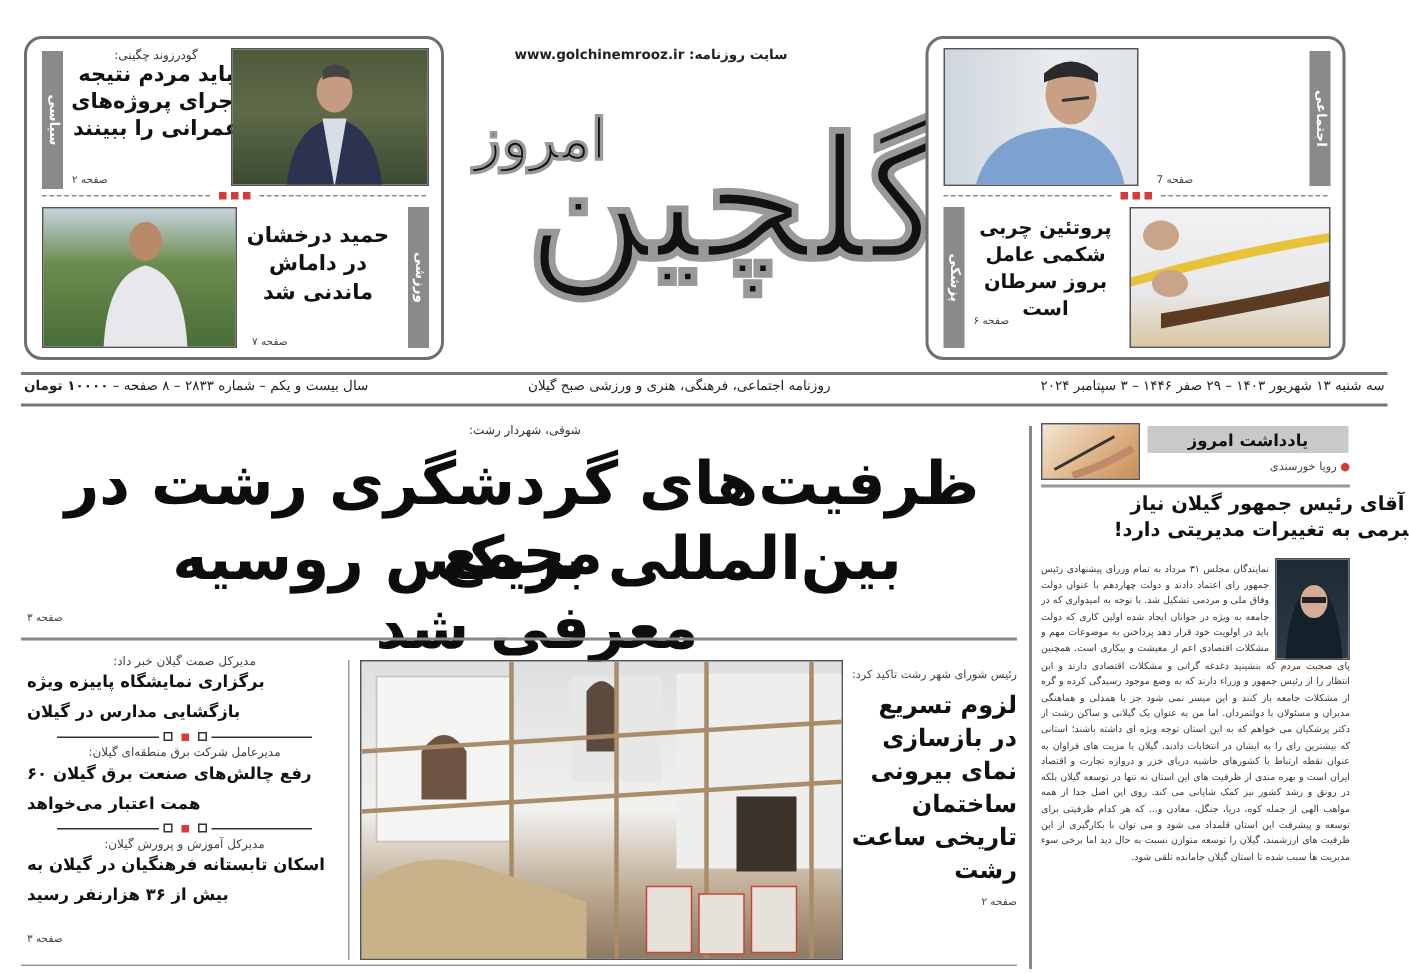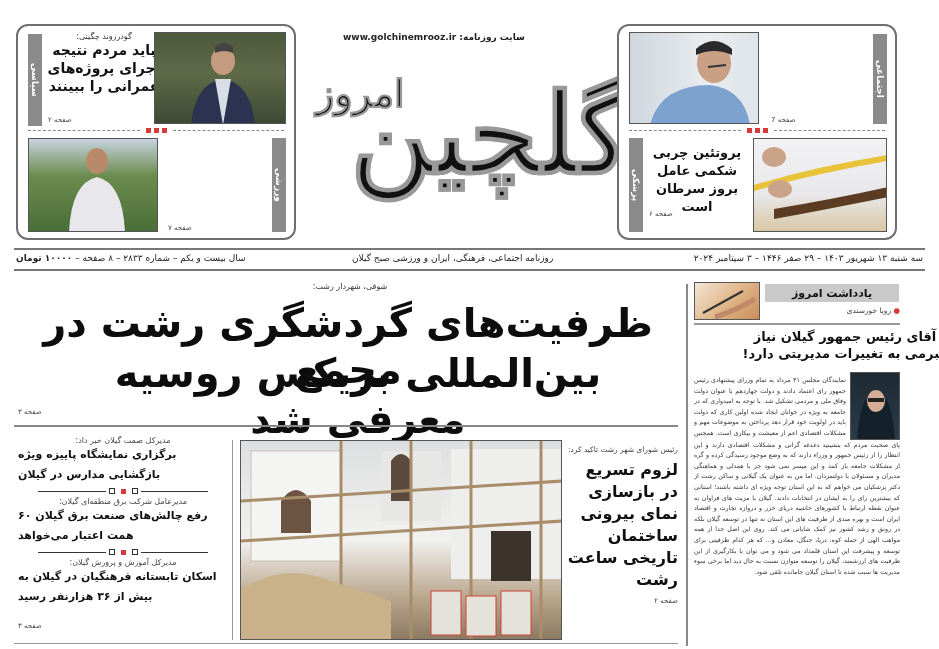--- a/index.html
+++ b/index.html
@@ -71,20 +71,23 @@
         <span></span>
       </div>
       <div class="dash"></div>
   </div>
   <div class="photo" style="left:10px;top:112px;width:130px;height:94px;background:linear-gradient(180deg,#c7d3e0 0%,#6b8c4e 40%,#4a6e38 100%);">
     <svg width="130" height="94" viewBox="0 0 130 94">
         <ellipse cx="68" cy="22" rx="11" ry="13" fill="#b98a6a"></ellipse>
         <path d="M40 94 q2-50 28-56 q26 6 28 56z" fill="#e8e8ec"></path>
       </svg>
   </div>
+  <div class="rtl abs" style="left:144px;top:122px;width:100px;">
+    <div class="box-title" style="font-size:14px;line-height:19px;">حمید درخشان در داماش ماندنی شد</div>
+  </div>
   <div class="page-ref abs rtl" style="left:150px;top:198px;">صفحه ۷</div>
   <div class="side-tab" style="left:254px;top:112px;width:14px;height:94px;">ورزشی</div>
 </div>
 
 <div class="abs" style="left:310px;top:32px;font-size:9px;font-weight:bold;color:#222;direction:rtl;white-space:nowrap;margin-left:33px;">سایت روزنامه: www.golchinemrooz.ir</div>
 <div class="logo-main" style="left:350px;top:50px;font-size:112px;line-height:170px;">گلچین</div>
 <div class="logo-main" style="left:316px;top:64px;font-size:38px;line-height:60px;">امروز</div>
 
 <div class="topbox" style="left:617px;top:24px;width:280px;height:216px;">
   <div class="photo" style="left:10px;top:6px;width:130px;height:92px;background:linear-gradient(90deg,#cfd6de 0%,#e9ecef 60%,#dfe4ea 100%);">
@@ -116,21 +119,21 @@
         <path d="M0 46 q60 -18 134 -30 l0 6 q-70 12 -134 30z" fill="#e8c33a"></path>
         <path d="M20 70 q60 -10 114 -22 l0 10 q-60 12 -114 22z" fill="#5b3b22"></path>
         <ellipse cx="20" cy="18" rx="12" ry="10" fill="#c9a489"></ellipse>
         <ellipse cx="26" cy="50" rx="12" ry="9" fill="#c9a489"></ellipse>
       </svg>
   </div>
 </div>
 
 <div class="bar" style="top:248px;height:2px;"></div>
 <div class="infoline rtl" style="right:16px;top:253px;">سه شنبه ۱۳ شهریور ۱۴۰۳ – ۲۹ صفر ۱۴۴۶ – ۳ سپتامبر ۲۰۲۴</div>
-<div class="infoline rtl" style="left:352px;top:253px;">روزنامه اجتماعی، فرهنگی، ایران و ورزشی صبح گیلان</div>
+<div class="infoline rtl" style="left:352px;top:253px;">روزنامه اجتماعی، فرهنگی، هنری و ورزشی صبح گیلان</div>
 <div class="infoline rtl" style="left:16px;top:253px;">
   <span>سال بیست و یکم – شماره ۲۸۳۳ – ۸ صفحه – </span><b>۱۰۰۰۰ تومان</b>
 </div>
 <div class="bar" style="top:269px;height:2px;"></div>
 
 <div class="abs rtl" style="left:290px;width:120px;top:282px;font-size:8px;text-align:center;color:#333;">شوقی، شهردار رشت:</div>
 <div class="headline rtl" style="left:24px;width:648px;top:300px;">ظرفیت‌های گردشگری رشت در مجمع</div>
 <div class="headline rtl" style="left:44px;width:628px;top:350px;">بین‌المللی بریکس روسیه معرفی شد</div>
 <div class="page-ref abs rtl" style="left:18px;top:408px;">صفحه ۳</div>
 <div class="abs" style="left:14px;width:664px;top:425px;height:2px;background:#888;"></div>

